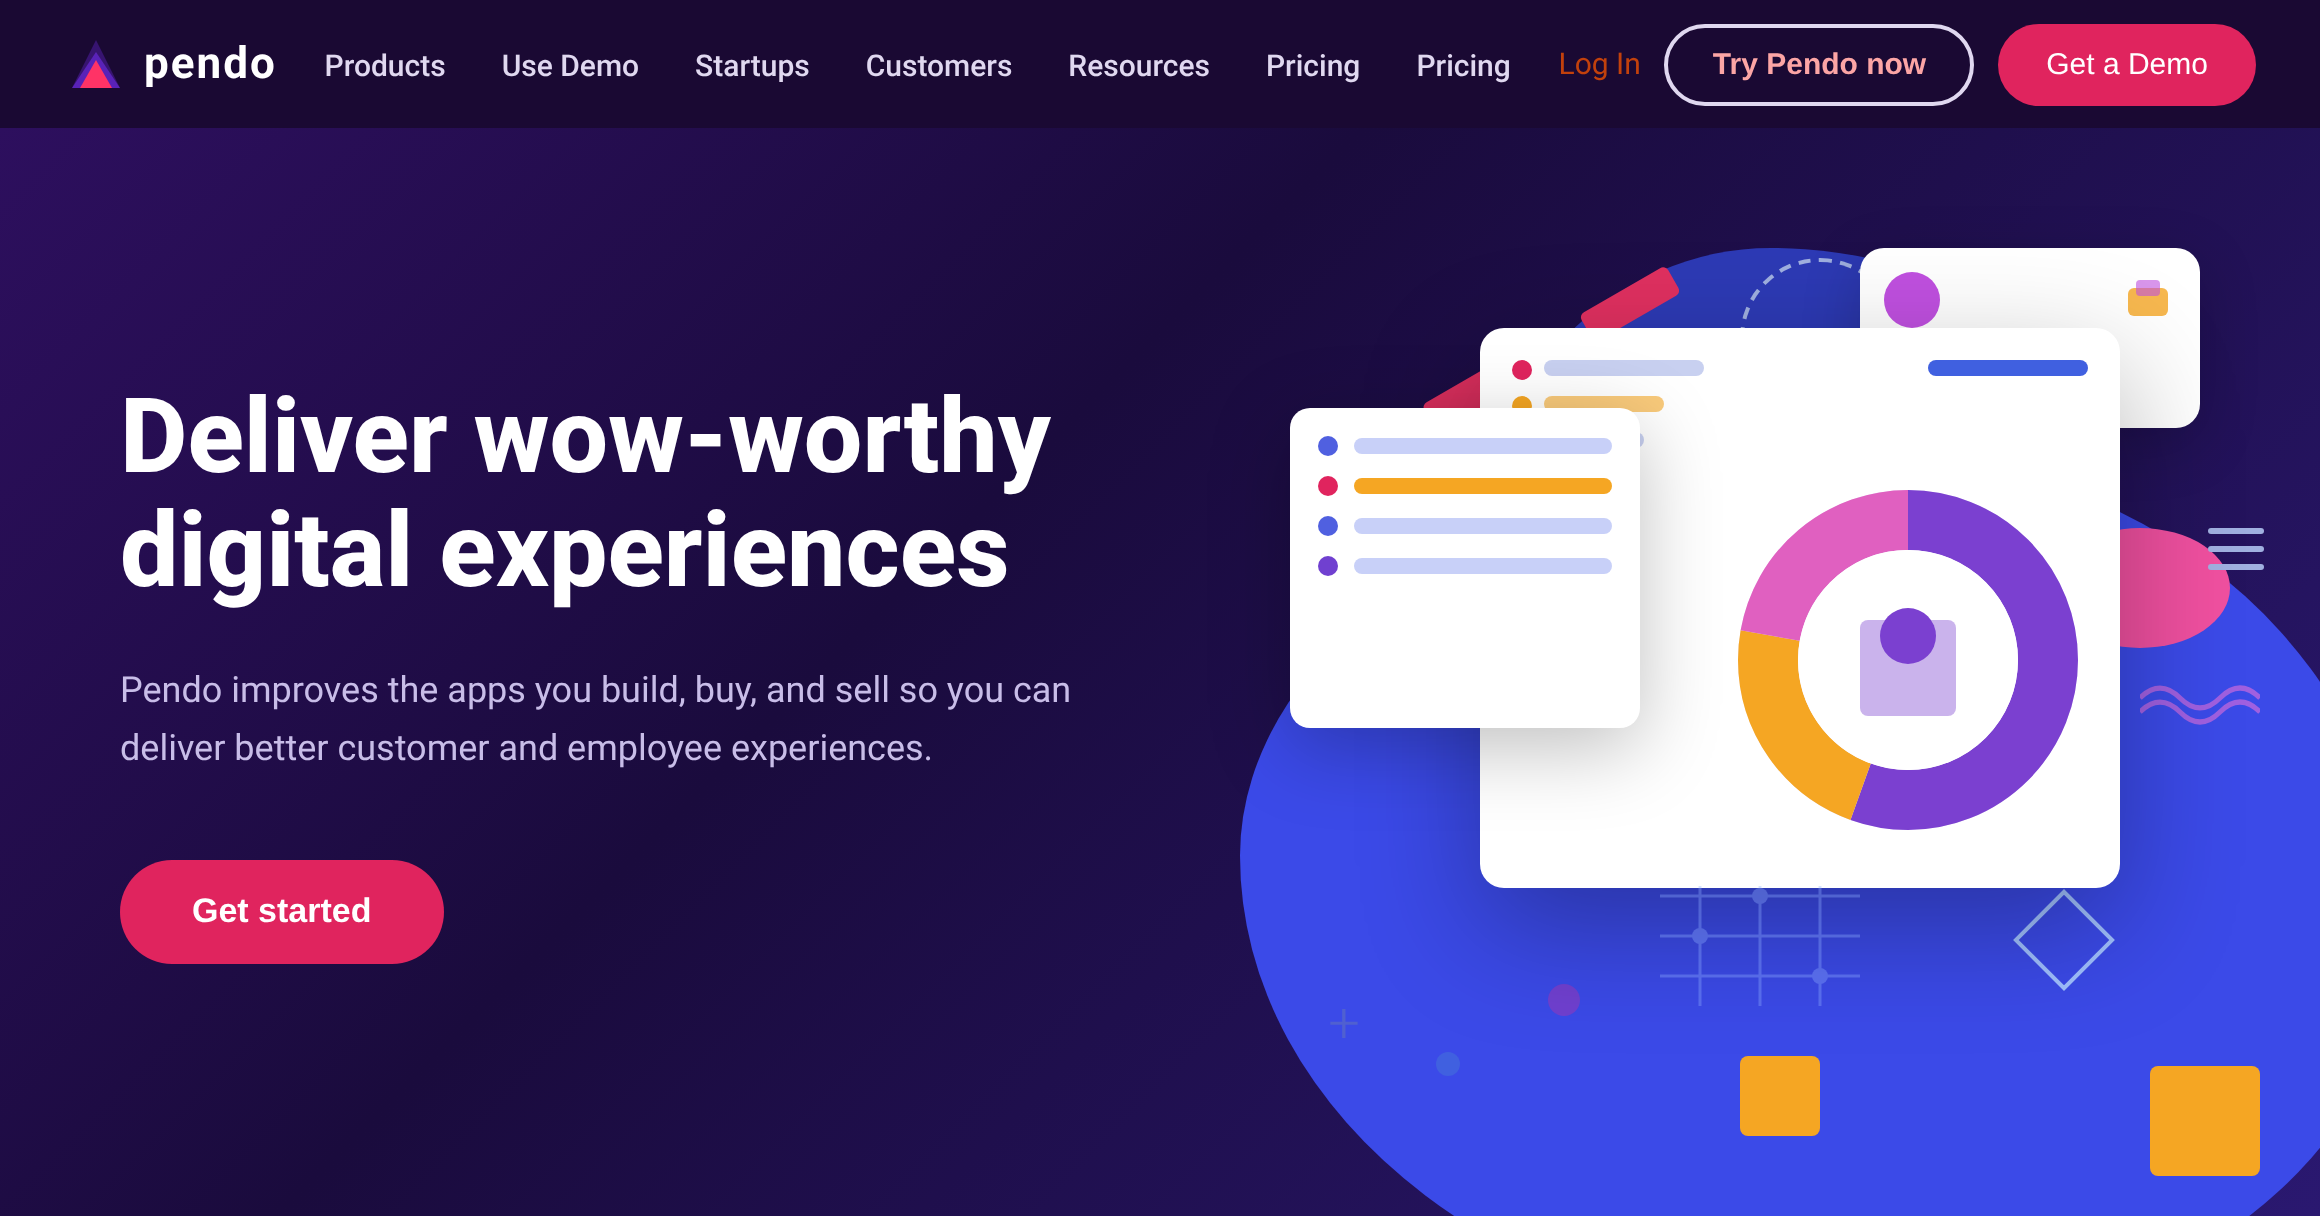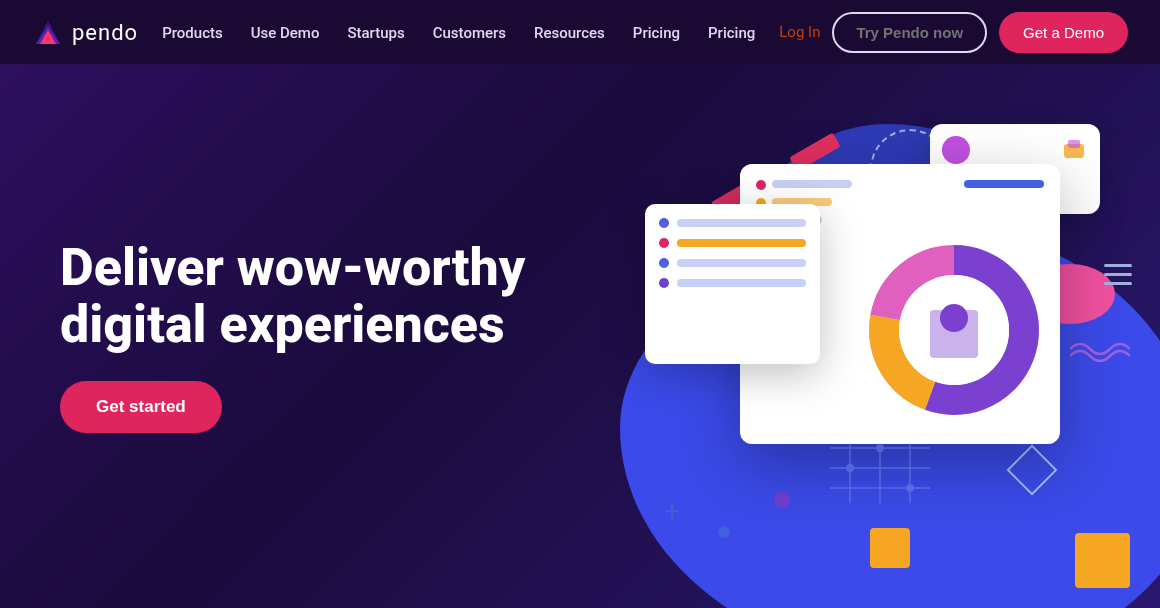--- a/index.html
+++ b/index.html
@@ -59,21 +59,21 @@
     .nav-login {
       color: #c2410c;
       text-decoration: none;
       font-size: 15px;
       font-weight: 400;
     }
 
     .btn-try {
       background: transparent;
       border: 2px solid #e0d8f0;
-      color: #737373;
+      color: #fca5a5;
       padding: 10px 22px;
       border-radius: 30px;
       font-size: 15px;
       font-weight: 600;
       cursor: pointer;
       white-space: nowrap;
     }
 
     .btn-demo {
       background: #e0245e;
@@ -442,21 +442,21 @@
 </head>
 <body>
 
 <nav>
   <div class="nav-logo">
     <svg class="logo-icon" viewBox="0 0 32 32" fill="none" xmlns="http://www.w3.org/2000/svg">
       <polygon points="4,28 16,4 28,28" fill="#7B2FFF" opacity="0.3"></polygon>
       <polygon points="4,28 16,10 28,28" fill="#7B2FFF" opacity="0.5"></polygon>
       <polygon points="8,28 16,14 24,28" fill="#FF3366"></polygon>
     </svg>
-    <span style="color:#ffffff;font-size:22px;font-weight:400;letter-spacing:1px;">pendo</span>
+    <span style="color:#ffffff;font-size:22px;font-weight:700;letter-spacing:1px;">pendo</span>
   </div>
 
   <ul class="nav-links">
     <li><a>Products</a></li>
     <li><a>Use Demo</a></li>
     <li><a>Startups</a></li>
     <li><a>Customers</a></li>
     <li><a>Resources</a></li>
     <li><a>Pricing</a></li>
     <li><a>Pricing</a></li>
@@ -465,20 +465,21 @@
   <div class="nav-right">
     <a class="nav-login">Log In</a>
     <button class="btn-try">Try Pendo now</button>
     <button class="btn-demo">Get a Demo</button>
   </div>
 </nav>
 
 <section class="hero">
   <div class="hero-content">
     <h1 class="hero-title">Deliver wow-worthy digital experiences</h1>
+    <p class="hero-desc">Pendo improves the apps you build, buy, and sell so you can deliver better customer and employee experiences.</p>
     <button class="btn-getstarted">Get started</button>
   </div>
 
   <div class="hero-illustration">
 
     <div class="blob-main"></div>
     <div class="blob-dark"></div>
 
     <div class="deco-orange-rect1"></div>
     <div class="deco-orange-rect2"></div>

